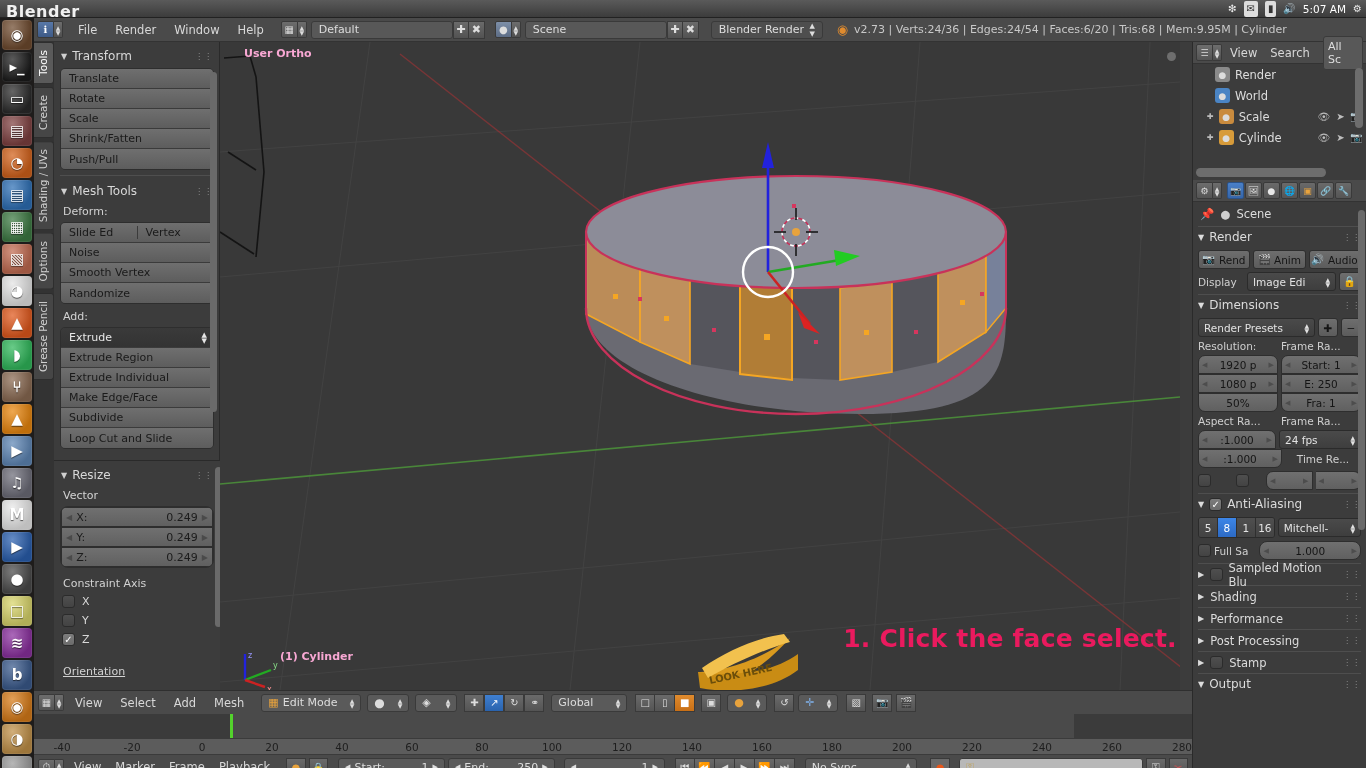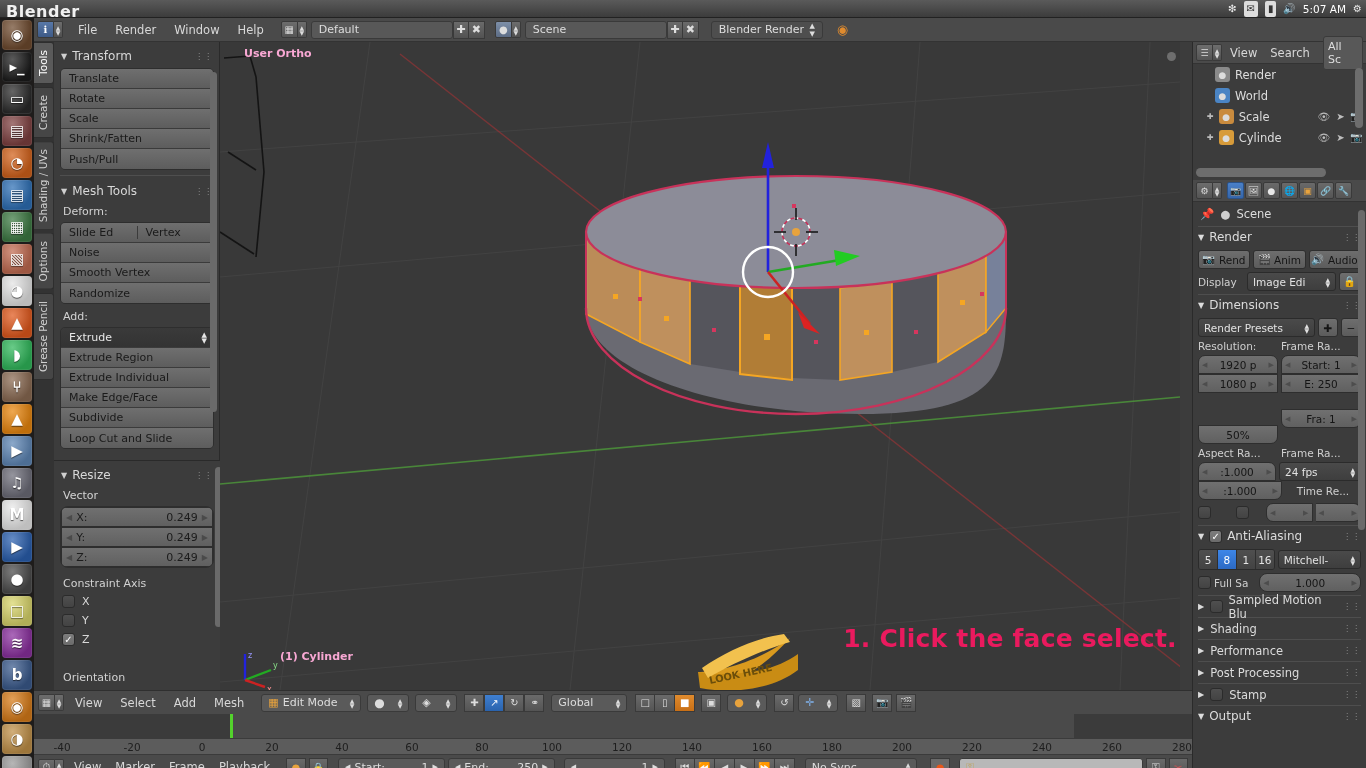--- a/index.html
+++ b/index.html
@@ -308,20 +308,21 @@
           </div>
       </div>
       <div class="hdrfield" style="width:142px;">Scene</div>
       <div class="plusx">✚</div>
       <div class="plusx" style="border-left:none;">✖</div>
       <div class="hdrfield" style="width:112px;margin-left:12px;justify-content:center;background:#4e4e4e;">
         <span>Blender Render</span>
         <span style="margin-left:auto;font-size:7px;">▲<br>▼</span>
       </div>
       <span style="margin:0 6px 0 14px;color:#e08b2e;font-size:13px;">◉</span>
+      <span id="statustext">v2.73 | Verts:24/36 | Edges:24/54 | Faces:6/20 | Tris:68 | Mem:9.95M | Cylinder</span>
     </div>
 
     <div id="toolshelf">
       <div id="tabstrip">
           <div class="vtab active">Tools</div>
           <div class="vtab">Create</div>
           <div class="vtab">Shading / UVs</div>
           <div class="vtab">Options</div>
           <div class="vtab">Grease Pencil</div>
         </div>
@@ -407,21 +408,21 @@
             </div>
             <div class="chkrow">
               <span class="chkbox"></span>
               <span>Y</span>
             </div>
             <div class="chkrow">
               <span class="chkbox on">✓</span>
               <span>Z</span>
             </div>
           </div>
-        <div class="sublabel" style="margin-top:18px;">Orientation</div>
+        <div class="sublabel" style="margin-top:12px;text-decoration:underline;">Orientation</div>
         <div class="scrollv" style="top:6px;height:160px;right:-2px;"></div>
       </div>
       <div class="scrollv" style="top:30px;height:340px;right:2px;"></div>
     </div>
 
     <div id="viewport">
       <svg id="vpgrid" width="960" height="648">
 
         <g stroke="#4a4a4a" stroke-width="1" opacity=".55">
           <line x1="0" y1="110" x2="960" y2="40"></line>
@@ -805,21 +806,21 @@
             <span class="c">1080 p</span>
             <span class="ar">▶</span>
           </div>
           <div class="pnum" style="flex:1;">
             <span class="ar">◀</span>
             <span class="c">E:  250</span>
             <span class="ar">▶</span>
           </div>
         </div>
         <div class="prow" style="margin-top:-3px;">
-          <div class="pnum" style="flex:1;justify-content:center;border-radius:0 0 7px 7px;margin-top:32px;">
+          <div class="pnum" style="flex:1;justify-content:center;border-radius:0 0 7px 7px;">
             <span class="c">50%</span>
           </div>
           <div class="pnum" style="flex:1;border-radius:0 0 7px 7px;">
             <span class="ar">◀</span>
             <span class="c">Fra:   1</span>
             <span class="ar">▶</span>
           </div>
         </div>
         <div class="prow">
           <span class="plabel" style="flex:1;">Aspect Ra...</span>

